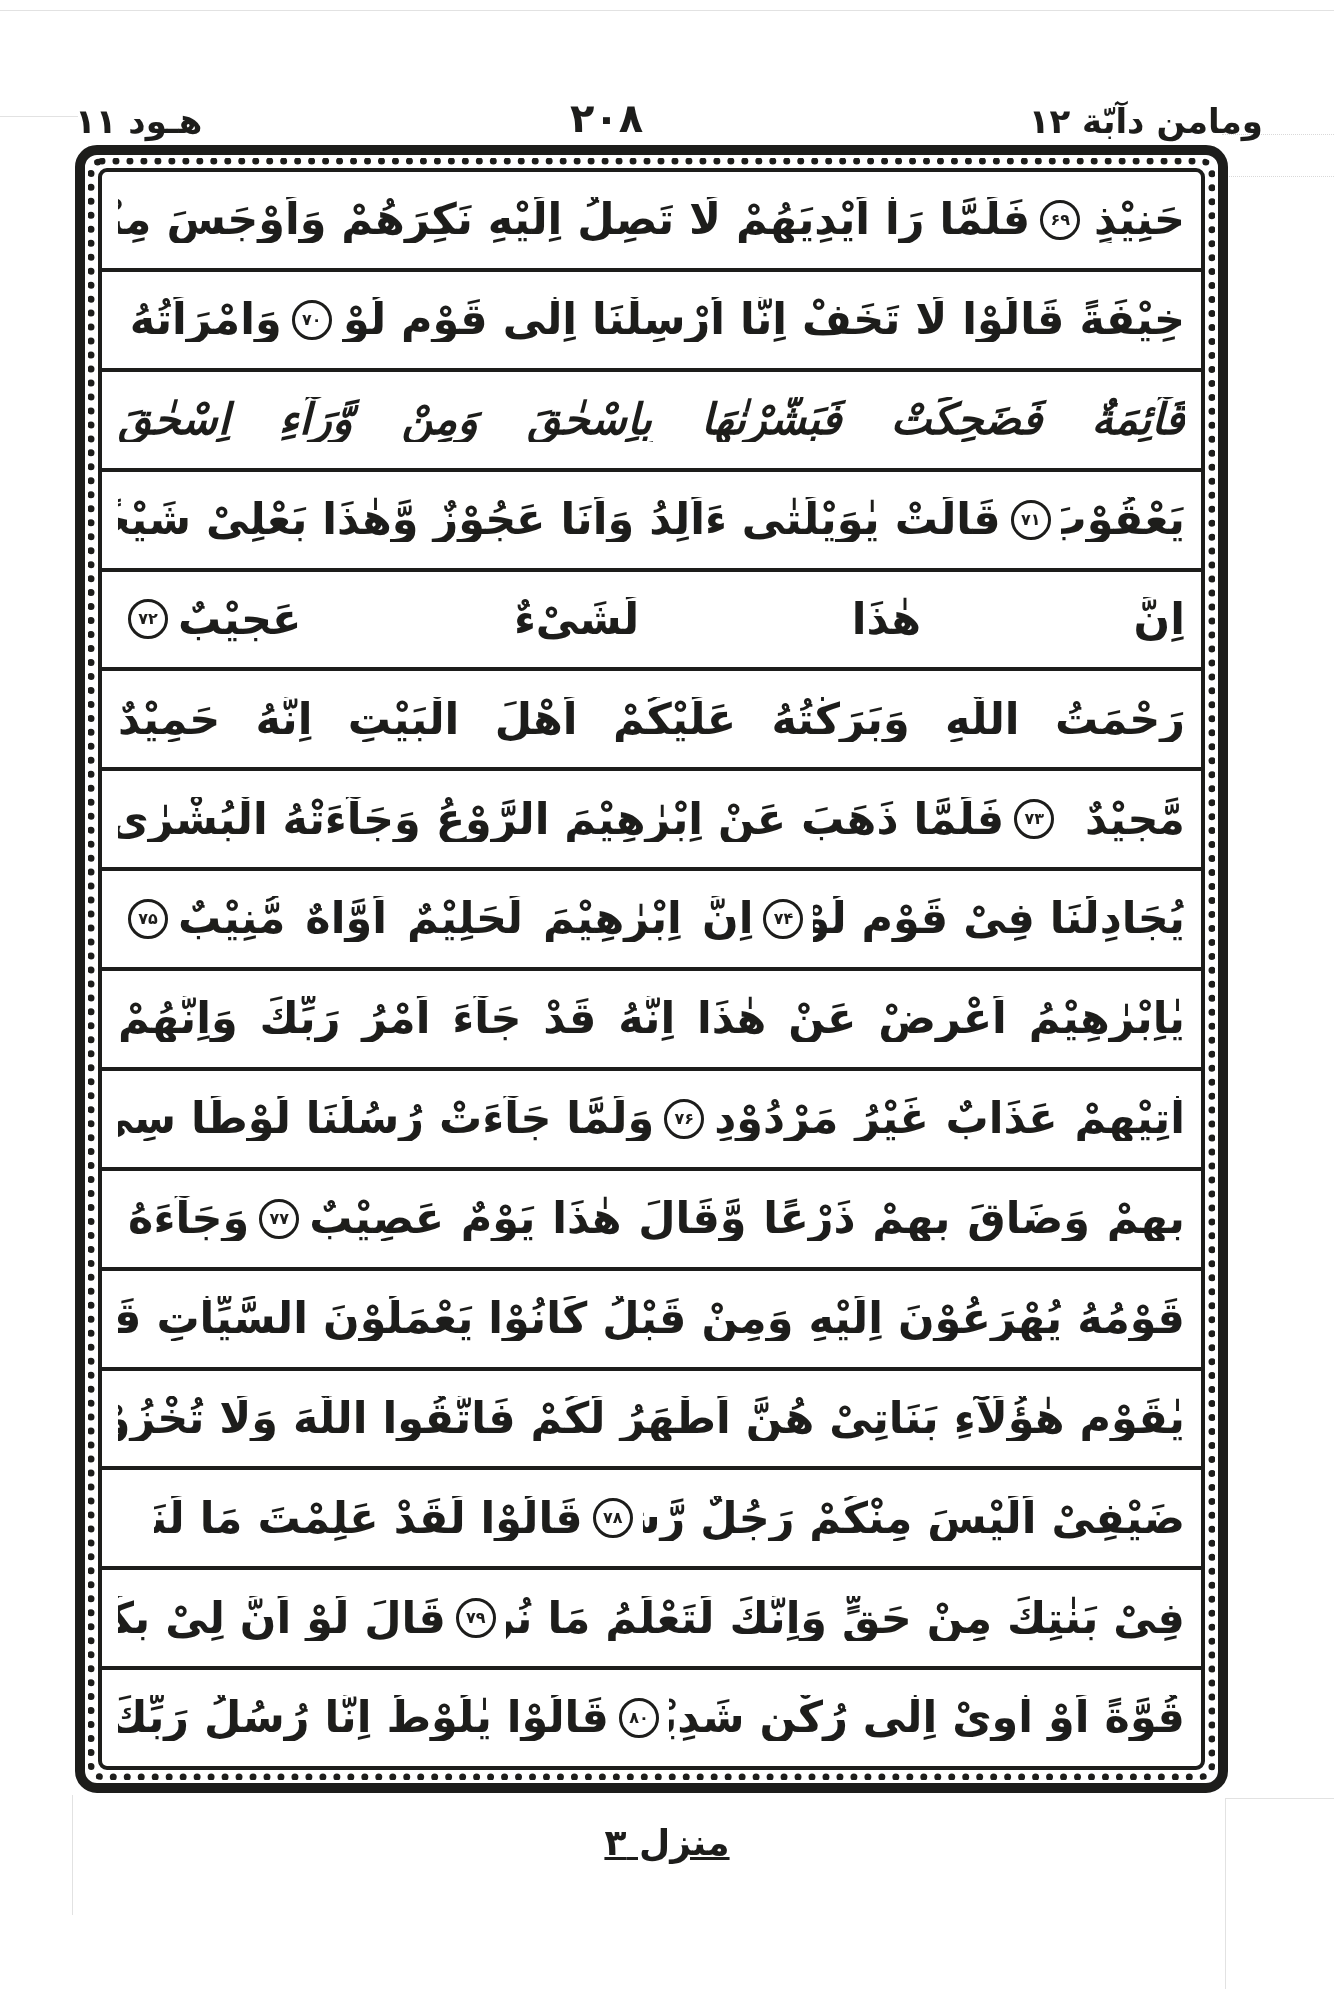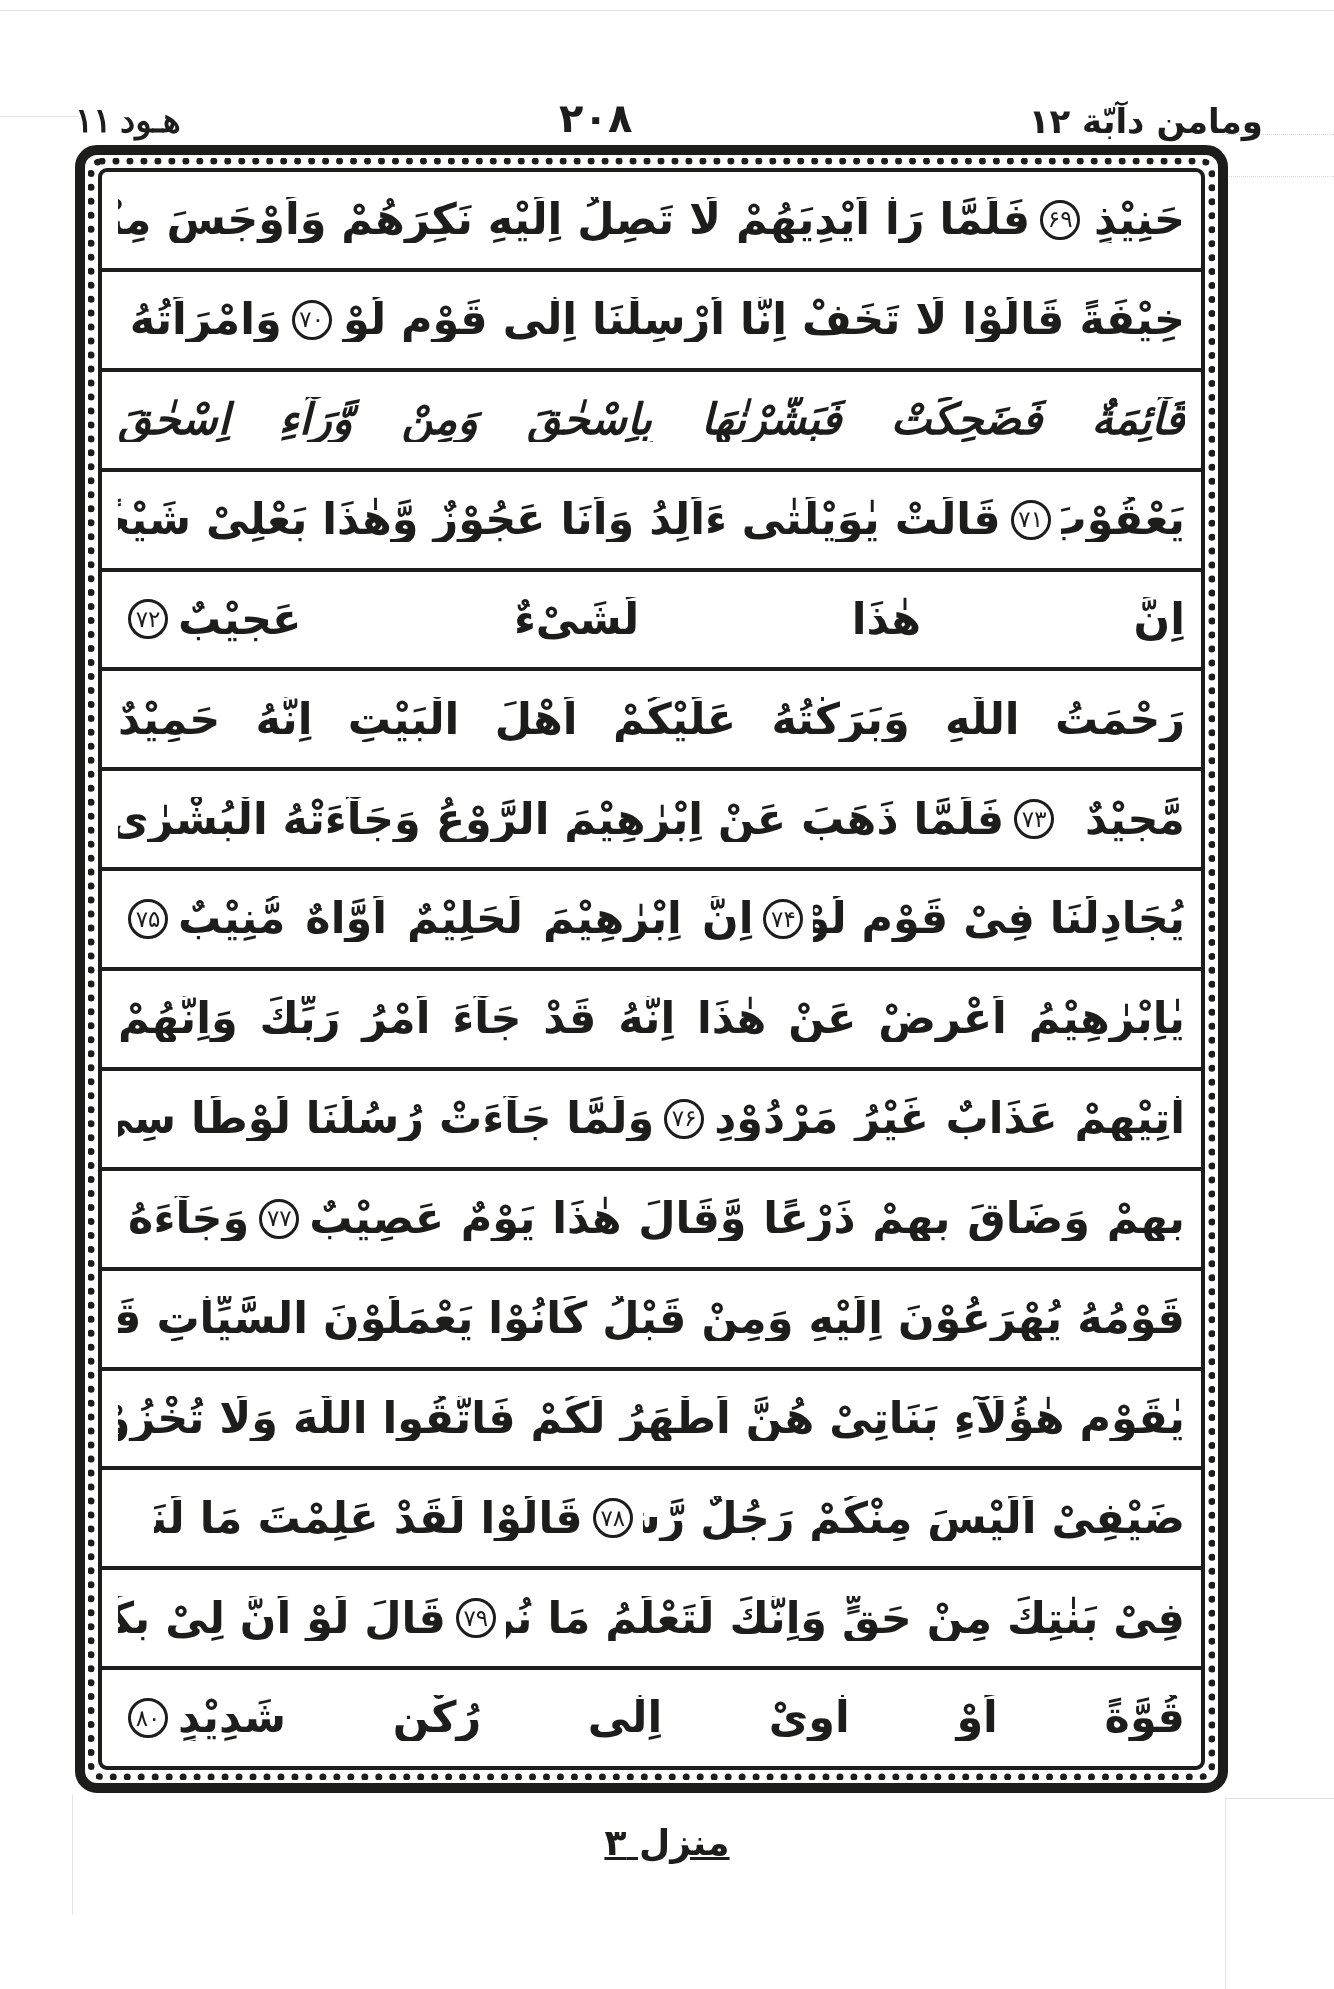--- a/index.html
+++ b/index.html
@@ -25,21 +25,21 @@
     top:72px;left:75px;width:1170px;height:66px;
     display:flex;align-items:flex-end;justify-content:space-between;
     direction:rtl;
   }
   .header .h-item{
     font-size:34px;font-weight:bold;line-height:1;
     letter-spacing:0;white-space:nowrap;
   }
   .header .h-juz{transform:translateX(18px);}
   .header .h-page{font-size:40px;}
-  .header .h-surah{letter-spacing:2px;font-family:Liberation Serif, serif;}
+  .header .h-surah{letter-spacing:2px;}
 
   
   .frame-outer{
     position:absolute;left:75px;top:145px;width:1153px;height:1648px;
     border:10px solid var(--ink);border-radius:22px;padding:3px;
     background:var(--paper);
   }
   .frame-beads{
     width:100%;height:100%;
     border:7px dotted var(--ink);border-radius:14px;padding:3px;
@@ -64,21 +64,21 @@
     font-size:43px;font-weight:bold;line-height:1.05;
     text-align:justify;text-align-last:justify;
     overflow:hidden;white-space:nowrap;
   }
   .qtext.single{flex:1 1 auto;}
   .ayah{
     flex:0 0 auto;
     width:40px;height:40px;
     border:3px solid var(--ink);border-radius:50%;
     display:inline-flex;align-items:center;justify-content:center;
-    font-size:23px;font-weight:normal;line-height:1;
+    font-size:16px;font-weight:bold;line-height:1;
     margin:0 10px;
   }
 
   
   .footer{
     position:absolute;left:0;top:1822px;width:100%;
     text-align:center;direction:rtl;
   }
   .footer .manzil{
     font-size:36px;font-weight:bold;letter-spacing:1px;text-decoration:underline;
@@ -165,20 +165,21 @@
           <span class="qtext" style="flex-grow: 34; flex-basis: 0px; margin-left: 36px;">قَالُوْا لَقَدْ عَلِمْتَ مَا لَنَا</span>
         </div>
         <div class="qline">
           <span class="qtext" style="flex-grow: 58; flex-basis: 0px;">فِىْ بَنٰتِكَ مِنْ حَقٍّ وَاِنَّكَ لَتَعْلَمُ مَا نُرِيْدُ</span>
           <span class="ayah">۷۹</span>
           <span class="qtext" style="flex-grow: 28; flex-basis: 0px;">قَالَ لَوْ اَنَّ لِىْ بِكُمْ</span>
         </div>
         <div class="qline">
           <span class="qtext" style="flex-grow: 41; flex-basis: 0px;">قُوَّةً اَوْ اٰوِىْ اِلٰى رُكْنٍ شَدِيْدٍ</span>
           <span class="ayah">۸۰</span>
+          <span class="qtext" style="flex-grow: 39; flex-basis: 0px;">قَالُوْا يٰلُوْطُ اِنَّا رُسُلُ رَبِّكَ</span>
         </div>
       </div>
   </div>
 </div>
 
 <div class="footer">
   <span class="manzil">منزل ۳</span>
 </div>
 
 </body></html>

